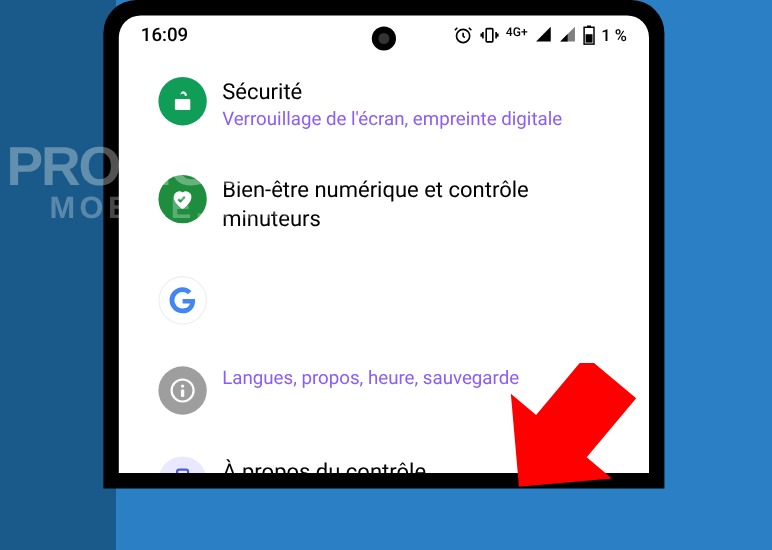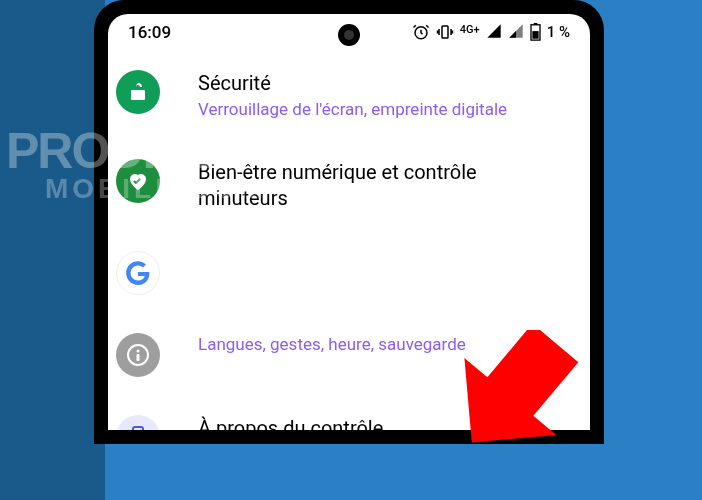--- a/index.html
+++ b/index.html
@@ -64,22 +64,22 @@
       gap: 6px;
       font-size: 15px;
     }
     .status-right svg { flex-shrink: 0; }
     .settings-list {
       padding: 0 0 0 0;
     }
     .setting-item {
       display: flex;
       align-items: flex-start;
-      padding: 18px 20px 18px 8px;
-      gap: 38px;
+      padding: 18px 20px 18px 36px;
+      gap: 14px;
     }
     .icon-circle {
       width: 44px;
       height: 44px;
       border-radius: 50%;
       display: flex;
       align-items: center;
       justify-content: center;
       flex-shrink: 0;
       margin-top: 2px;
@@ -211,21 +211,21 @@
 
       <div class="setting-item">
         <div class="icon-circle icon-gray">
           <svg width="24" height="24" viewBox="0 0 24 24" fill="#fff">
               <circle cx="12" cy="12" r="10" fill="none" stroke="#fff" stroke-width="2"></circle>
               <circle cx="12" cy="8" r="1.5"></circle>
               <rect x="10.5" y="11" width="3" height="7" rx="1"></rect>
             </svg>
         </div>
         <div class="setting-text">
-          <div class="setting-subtitle">Langues, gestes, heure, sauvegarde</div>
+          <div class="setting-subtitle">Langues, propos, heure, sauvegarde</div>
         </div>
       </div>
 
       <div class="setting-item">
         <div class="icon-circle icon-purple">
           <svg width="24" height="24" viewBox="0 0 24 24" fill="#4f5bd5">
               <rect x="7" y="2" width="10" height="20" rx="2" fill="none" stroke="#4f5bd5" stroke-width="2"></rect>
               <rect x="9" y="5" width="6" height="11" fill="#4f5bd5" opacity="0.3"></rect>
               <circle cx="12" cy="19" r="1"></circle>
             </svg>

